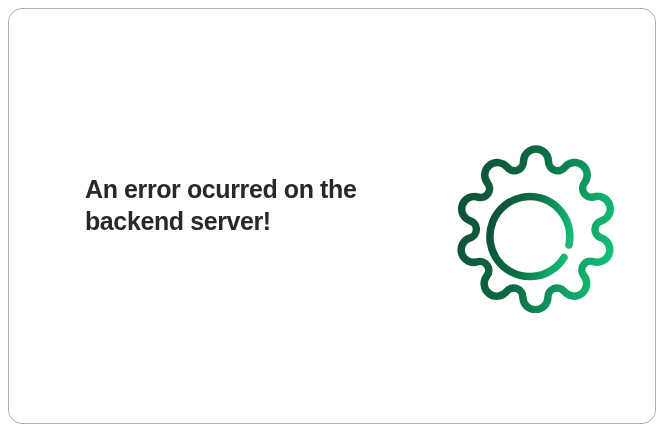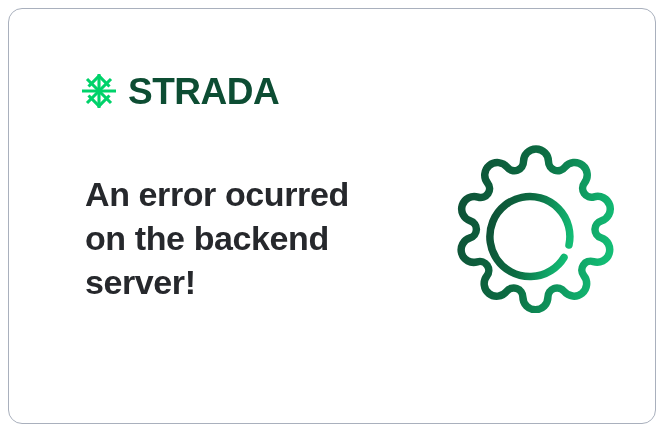--- a/index.html
+++ b/index.html
@@ -52,21 +52,21 @@
     white-space: nowrap;
     font-family: "Liberation Sans", sans-serif;
   }
 
   
   .message {
     position: absolute;
     left: 76px;
     top: 164px;
     width: 300px;
-    font-size: 34px;
+    font-size: 25px;
     font-weight: bold;
     line-height: 1.29;
     color: #26282c;
     letter-spacing: -0.4px;
     font-family: "Liberation Sans", sans-serif;
   }
 
   
   .gear-art {
     position: absolute;
@@ -79,40 +79,20 @@
     display: block;
     width: 100%;
     height: 100%;
   }
 </style>
 </head>
 <body>
 
 <div class="error-card">
 
-  <div class="brand">
-    <span class="brand-mark-wrap">
-      <svg class="brand-mark" viewBox="0 0 40 40" aria-hidden="true">
-        <g fill="none" stroke="#00d26a" stroke-width="3.1" stroke-linecap="butt">
-
-          <path d="M3 20 H37"></path>
-
-          <path d="M20 3 V37"></path>
-
-          <path d="M9.5 15.5 L20 5 L30.5 15.5"></path>
-
-          <path d="M9.5 24.5 L20 35 L30.5 24.5"></path>
-
-          <path d="M8 8 L32 32"></path>
-          <path d="M32 8 L8 32"></path>
-        </g>
-      </svg>
-    </span>
-    <span class="brand-name">STRADA</span>
-  </div>
 
   <div class="message">An error ocurred on the backend server!</div>
 
   <div class="gear-art">
     <svg viewBox="0 0 168 168" aria-hidden="true">
       <defs>
         <linearGradient id="gearGrad" x1="0" y1="0.35" x2="1" y2="0.6">
           <stop offset="0%" stop-color="#0e5337"></stop>
           <stop offset="45%" stop-color="#0c6c42"></stop>
           <stop offset="75%" stop-color="#0f9a60"></stop>

